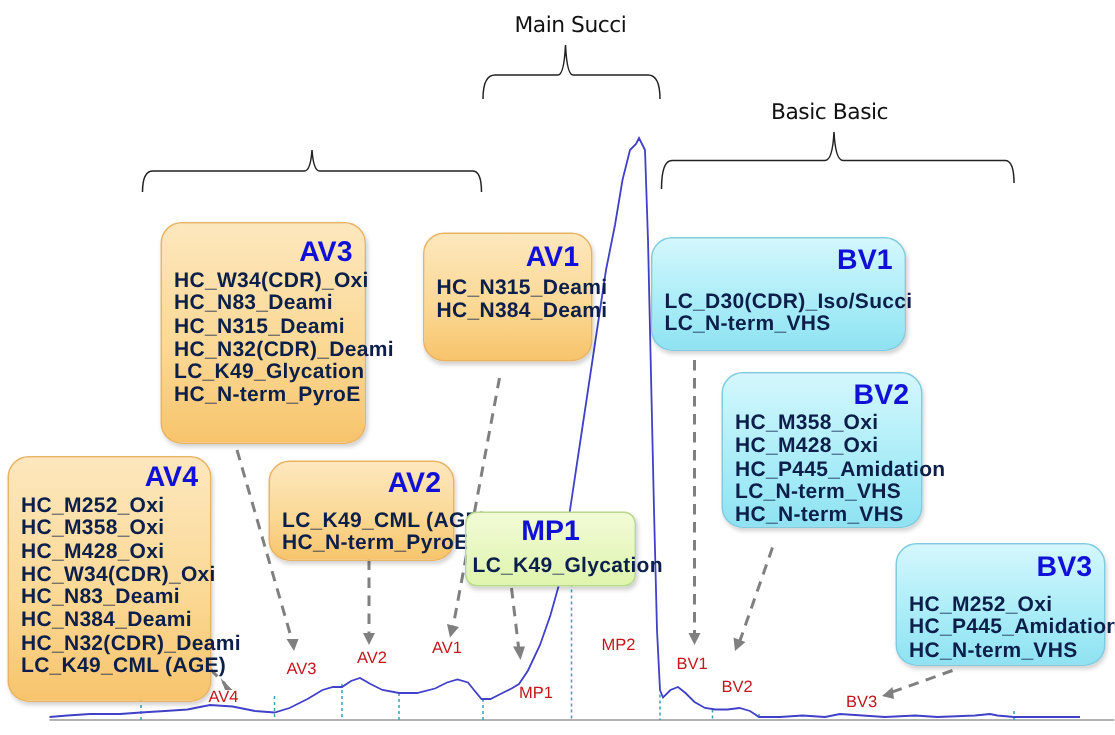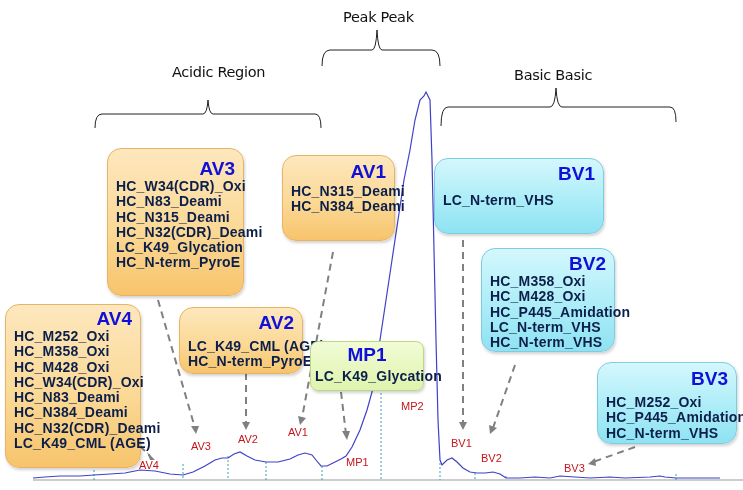--- a/index.html
+++ b/index.html
@@ -60,22 +60,21 @@
       <polygon points="191,426 199,426 196,434"></polygon>
       <polygon points="242,422 250,422 246,430"></polygon>
       <polygon points="298,416 306,418 300,425"></polygon>
       <polygon points="342,431 350,431 347,440"></polygon>
       <polygon points="459,422 467,422 463,430"></polygon>
       <polygon points="489,425 497,428 490,434"></polygon>
       <polygon points="595,458 596,466 588,464"></polygon>
     </g>
   </svg>
 
-  <div class="region-label" style="left:172px; top:64px;">Acidic Region</div>
-  <div class="region-label" style="left:343px; top:9px;">Peak Peak</div>
+  <div class="region-label" style="left:343px; top:9px;">Main Succi</div>
   <div class="region-label" style="left:514px; top:67px;">Basic Basic</div>
 
   <div class="box acidic" style="left:5px; top:304px; width:136px; height:164px; padding-top:4px;">
     <span class="title">AV4</span>
     <ul>
       <li>HC_M252_Oxi</li>
       <li>HC_M358_Oxi</li>
       <li>HC_M428_Oxi</li>
       <li>HC_W34(CDR)_Oxi</li>
       <li>HC_N83_Deami</li>
@@ -116,20 +115,21 @@
   <div class="box main" style="left:310px; top:341px; width:114px; height:50px; padding:3px 4px;">
     <span class="title">MP1</span>
     <ul style="margin-top:4px;">
       <li>LC_K49_Glycation</li>
     </ul>
   </div>
 
   <div class="box basic" style="left:434px; top:158px; width:170px; height:76px; padding-top:5px;">
     <span class="title">BV1</span>
     <ul style="margin-top:9px;">
+      <li>LC_D30(CDR)_Iso/Succi</li>
       <li>LC_N-term_VHS</li>
     </ul>
   </div>
 
   <div class="box basic" style="left:481px; top:248px; width:134px; height:104px; padding-top:5px;">
     <span class="title">BV2</span>
     <ul>
       <li>HC_M358_Oxi</li>
       <li>HC_M428_Oxi</li>
       <li>HC_P445_Amidation</li>
@@ -145,18 +145,18 @@
       <li>HC_P445_Amidation</li>
       <li>HC_N-term_VHS</li>
     </ul>
   </div>
 
   <div class="peak-label" style="left:139px; top:459px;">AV4</div>
   <div class="peak-label" style="left:191px; top:440px;">AV3</div>
   <div class="peak-label" style="left:238px; top:433px;">AV2</div>
   <div class="peak-label" style="left:288px; top:426px;">AV1</div>
   <div class="peak-label" style="left:346px; top:456px;">MP1</div>
-  <div class="peak-label" style="left:401px; top:400px;text-align:center;">MP2</div>
+  <div class="peak-label" style="left:401px; top:424px;text-align:center;">MP2</div>
   <div class="peak-label" style="left:451px; top:437px;">BV1</div>
   <div class="peak-label" style="left:481px; top:452px;">BV2</div>
   <div class="peak-label" style="left:564px; top:462px;">BV3</div>
 
 </div>
 
 </body></html>

